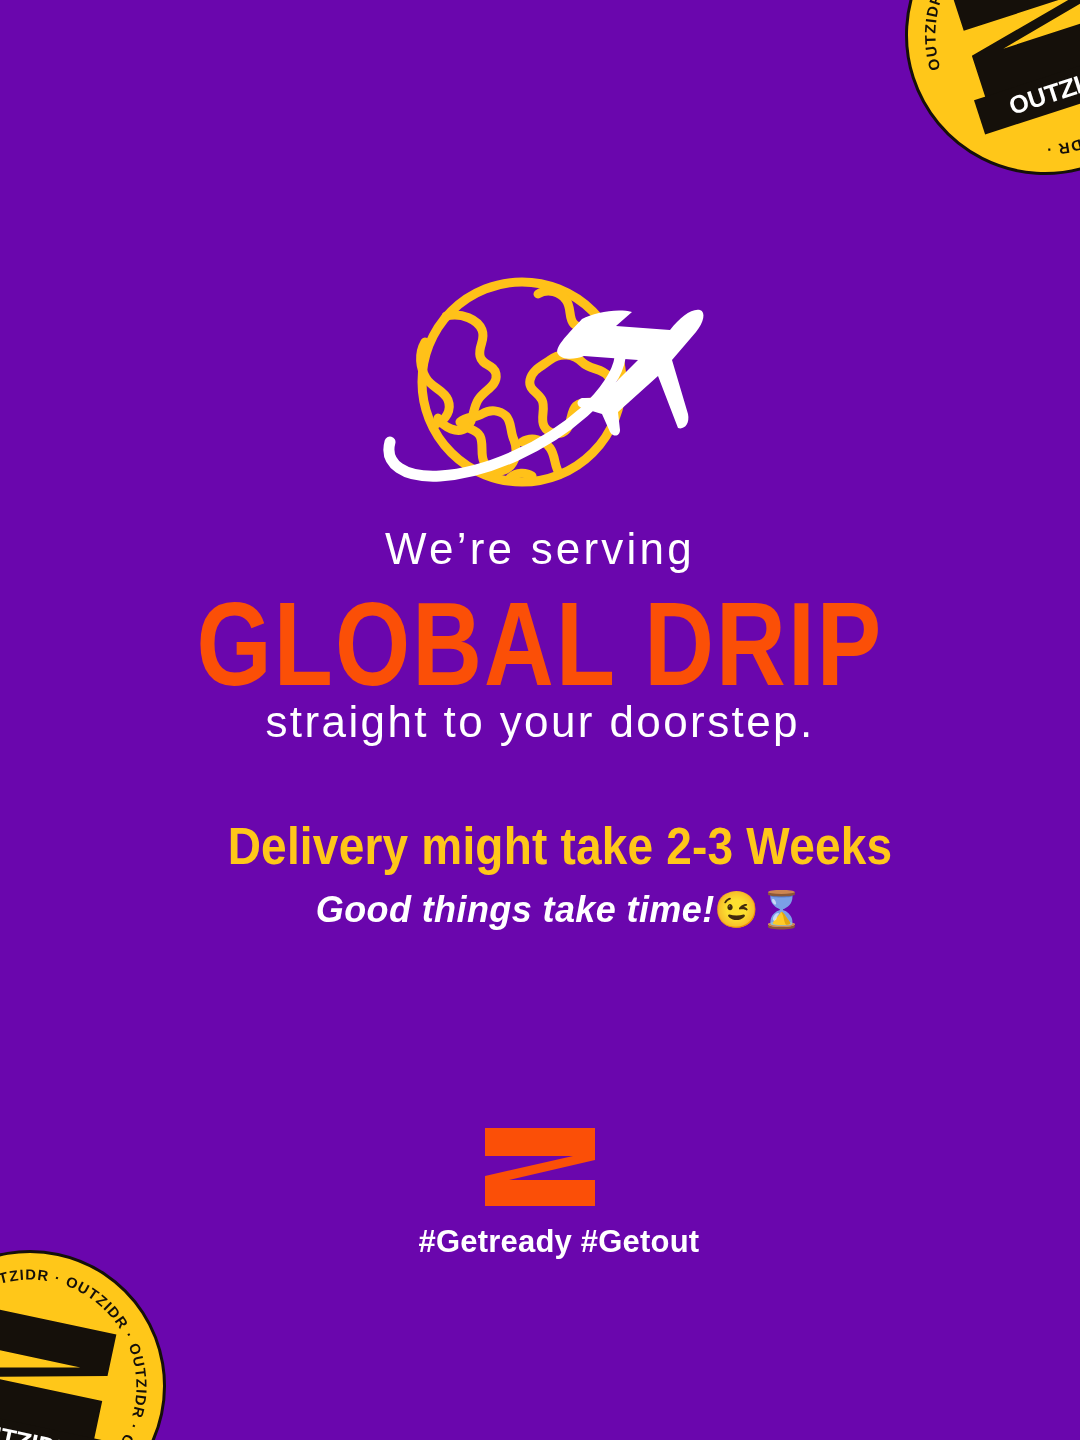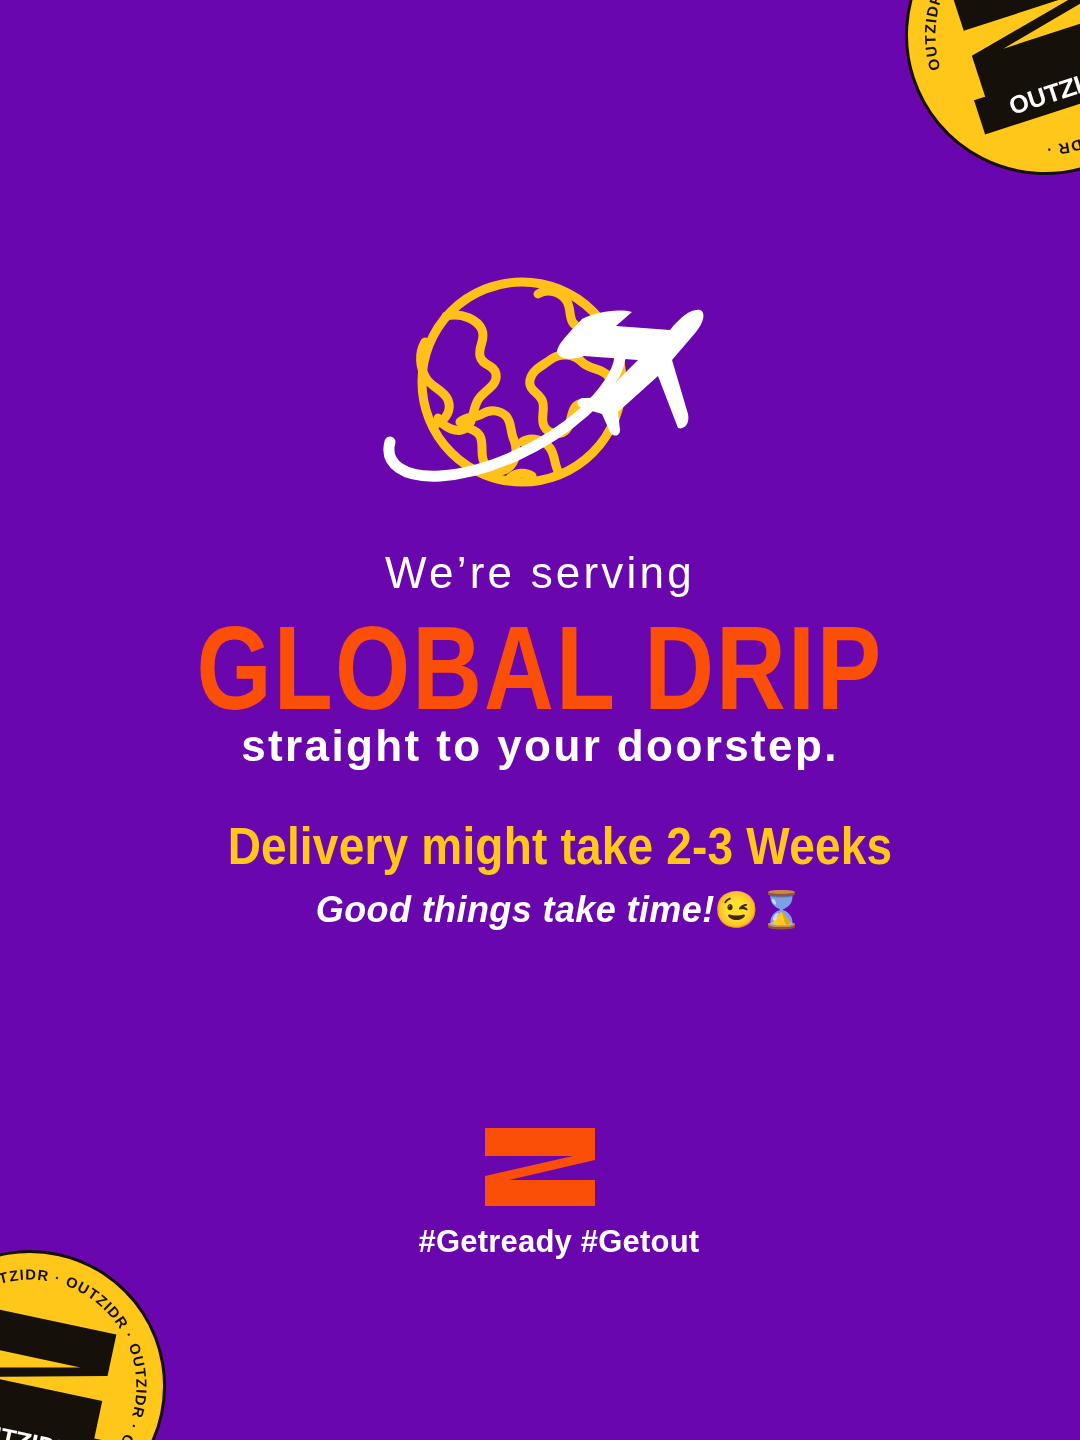--- a/index.html
+++ b/index.html
@@ -77,21 +77,21 @@
     top: 272px;
     display: flex;
     justify-content: center;
   }
   #hero-art svg { display: block; }
 
   
   #copy {
     position: absolute;
     left: 0; right: 0;
-    top: 548px;
+    top: 524px;
     text-align: center;
   }
   #eyebrow {
     color: #ffffff;
     font-size: 44px;
     font-weight: 300;
     letter-spacing: 3.2px;
     line-height: 1.12;
   }
   #headline {
@@ -101,21 +101,21 @@
     line-height: 1.0;
     letter-spacing: 2px;
     margin-top: 12px;
     transform: scaleX(1.05) scaleY(1.28);
     transform-origin: center top;
     height: 80px;
   }
   #subhead {
     color: #ffffff;
     font-size: 44px;
-    font-weight: 700;
+    font-weight: 400;
     letter-spacing: 2.4px;
     line-height: 1.12;
     margin-top: 32px;
   }
 
   #delivery-block {
     position: absolute;
     left: 0; right: 0;
     top: 820px;
     text-align: center;

